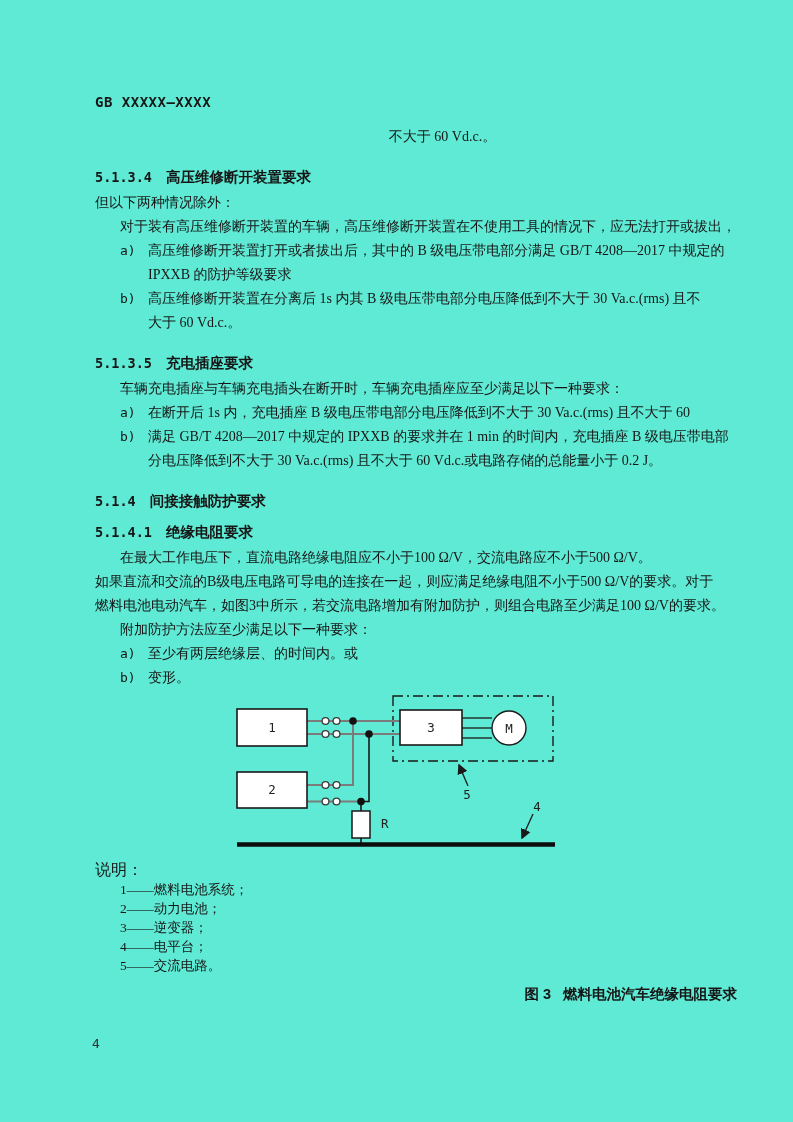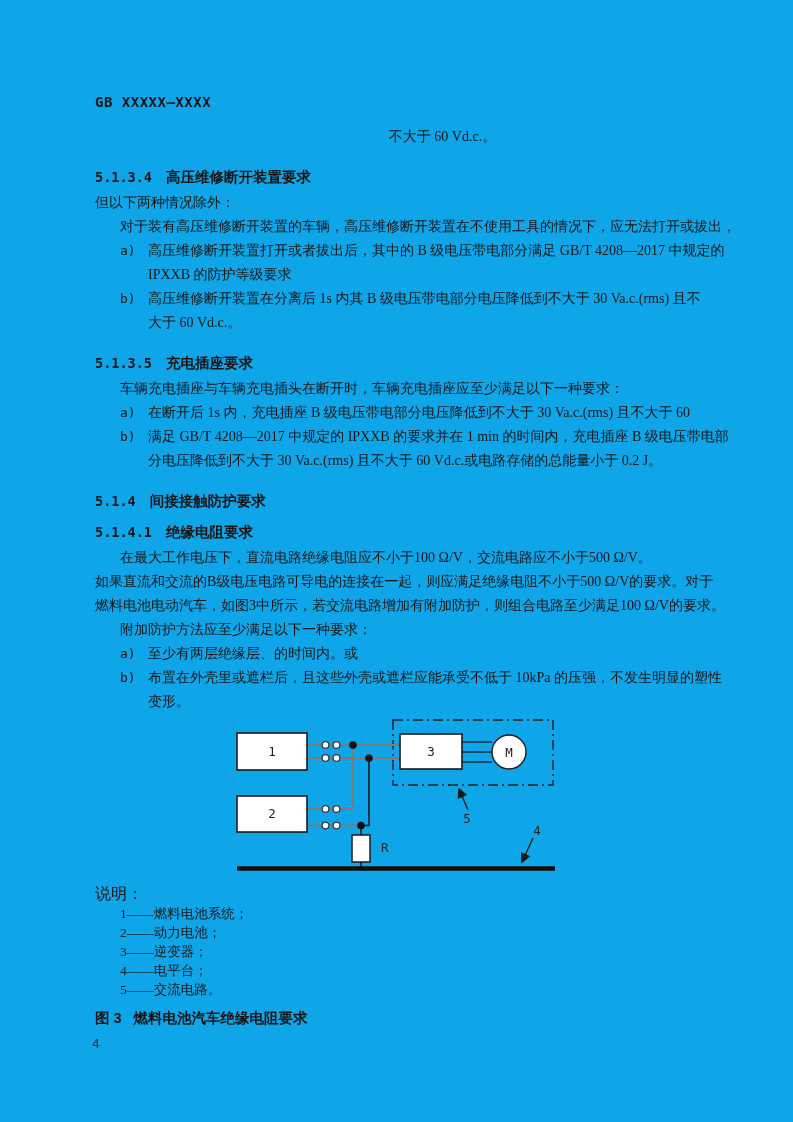--- a/index.html
+++ b/index.html
@@ -1,19 +1,19 @@
 <!DOCTYPE html>
 <html><head>
 <meta charset="utf-8">
 <style>
   html,body{margin:0;padding:0;background:#e8e8e8;}
   .page{
     position:relative;
     width:793px;height:1122px;
-    background:#0ea5e9;
+    background:#5eead4;
     box-sizing:border-box;
     padding:92px 56px 1px 95px;
     overflow:hidden;
     font-family:"Liberation Serif","DejaVu Serif",serif;
     color:#161616;
     font-size:14px;
   }
   .doc-header{
     font-family:"DejaVu Sans Mono","Liberation Mono",monospace;
     font-weight:bold;font-size:14px;line-height:20px;letter-spacing:.5px;
@@ -28,21 +28,21 @@
   h3 .hnum{margin-right:14px;font-family:"DejaVu Sans Mono","Liberation Mono",monospace;font-size:13.5px;}
   .para{margin-top:2px;}
   .ind{text-indent:25px;}
   .li{display:flex;margin-left:25px;}
   .li-label{width:28px;flex:0 0 28px;line-height:24px;font-family:"DejaVu Sans Mono","Liberation Mono",monospace;font-size:13px;}
   .li-body{flex:1;}
   .figure-svg{display:block;margin-top:2px;}
   .legend-title{line-height:20px;margin-top:4px;font-size:16px;}
   .legend-item{line-height:19px;margin-left:25px;font-size:13.5px;white-space:nowrap;}
   .fig-caption{
-    margin-top:8px;text-align:left;
+    margin-top:8px;text-align:right;
     font-family:"Liberation Sans","DejaVu Sans",sans-serif;
     font-weight:bold;font-size:14.5px;line-height:22px;
   }
   .fig-caption .cap-num{margin-right:12px;}
   .page-number{
     position:absolute;left:92px;top:1036px;
     font-family:"DejaVu Sans Mono","Liberation Mono",monospace;
     font-size:13px;color:#333;
   }
   svg text{font-family:"DejaVu Sans Mono","Liberation Mono",monospace;font-size:12.5px;fill:#222;}
@@ -112,21 +112,20 @@
   </div>
   <div class="li">
     <span class="li-label">a)</span>
     <div class="li-body">
       <div class="line">至少有两层绝缘层、的时间内。或</div>
     </div>
   </div>
   <div class="li">
     <span class="li-label">b)</span>
     <div class="li-body">
-      <div class="line">布置在外壳里或遮栏后，且这些外壳或遮栏应能承受不低于 10kPa 的压强，不发生明显的塑性</div>
       <div class="line">变形。</div>
     </div>
   </div>
 
   <svg class="figure-svg" width="640" height="164" viewBox="95 680 640 164">
     <defs>
       <marker id="ah" viewBox="0 0 10 10" refX="8.5" refY="5" markerWidth="8" markerHeight="8" orient="auto-start-reverse">
         <path d="M0,0 L10,5 L0,10 z" fill="#1a1a1a"></path>
       </marker>
     </defs>

